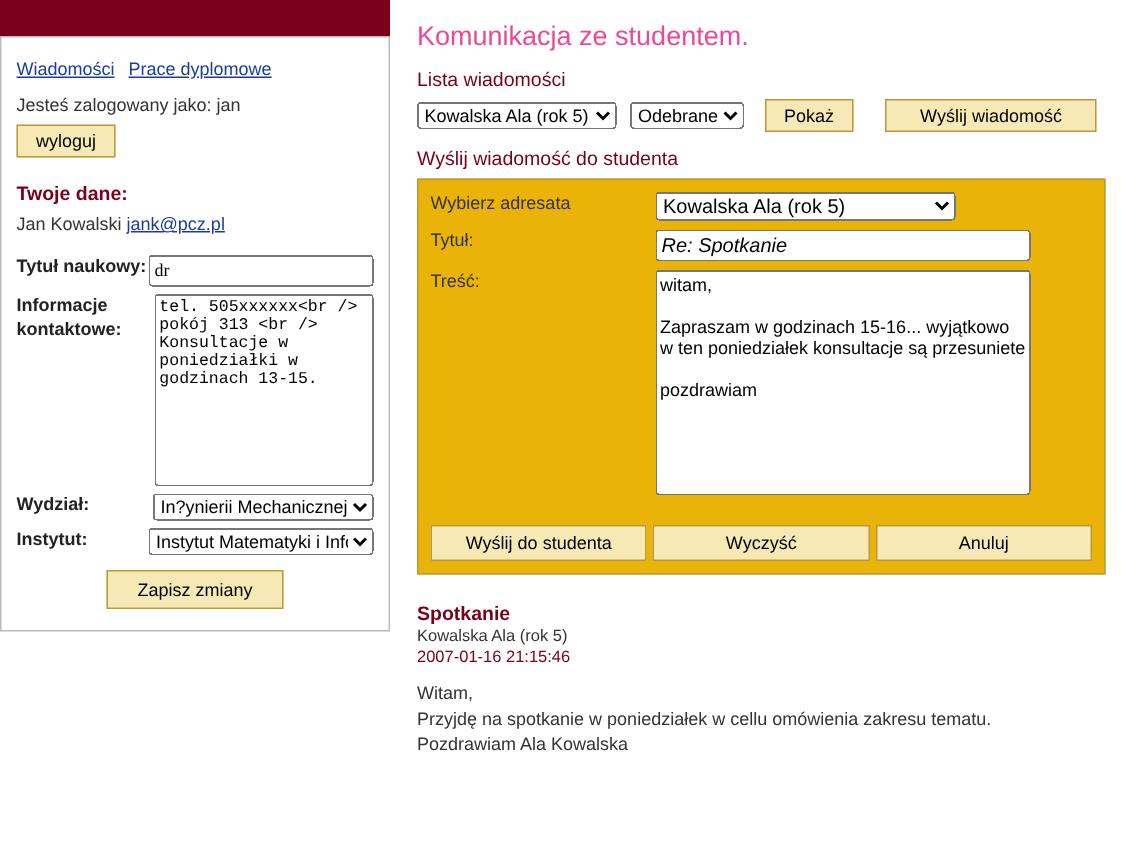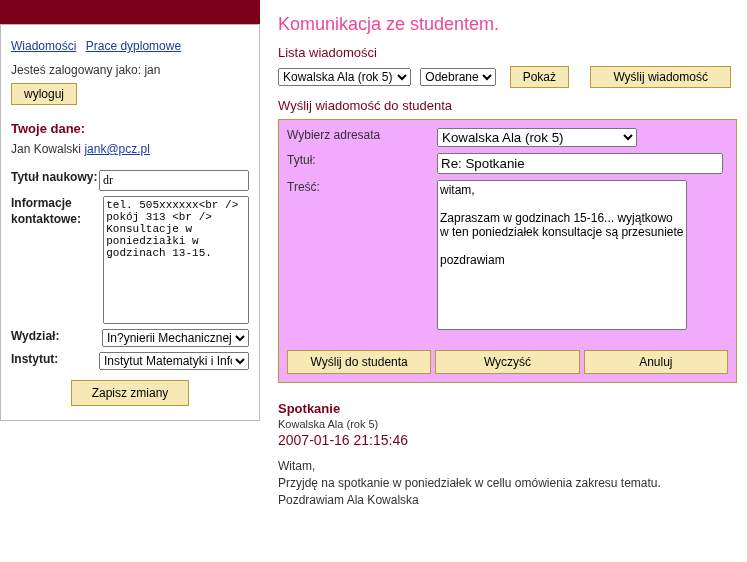--- a/index.html
+++ b/index.html
@@ -71,43 +71,43 @@
       font-weight: normal;
       font-size: 13px;
       margin: 10px 0 6px;
     }
     .filter-row { margin: 4px 0 8px; }
     .filter-row select { font-family: inherit; font-size: 12px; margin-right: 6px; }
     .filter-row button { margin-left: 4px; }
     .filter-row .send-btn { margin-left: 18px; padding: 3px 22px; }
 
     .compose {
-      background: #f0abfc;
+      background: #eab308;
       border: 1px solid #b89a3a;
       padding: 8px;
     }
     .compose .row { display: flex; align-items: flex-start; margin-bottom: 6px; }
     .compose .row .lbl { width: 150px; color: #333; }
     .compose .row select { width: 200px; }
-    .compose .row input[type=text] { width: 286px; }
+    .compose .row input[type=text] { width: 250px; font-style: italic; }
     .compose .row textarea {
       width: 250px;
       height: 150px;
       font-family: inherit;
       font-size: 12px;
       resize: none;
       overflow-y: scroll;
     }
     .compose-buttons { display: flex; gap: 4px; margin-top: 20px; border-radius: 11px; }
     .compose-buttons button { flex: 1; padding: 4px 6px; }
 
     .message { margin-top: 18px; }
     .msg-title { color: #7a0019; font-weight: bold; font-size: 13px; }
     .msg-from { font-size: 11px; color: #333; margin-top: 2px; }
-    .msg-date { font-size: 14px; color: #7a0019; margin-top: 2px; }
+    .msg-date { font-size: 11px; color: #7a0019; margin-top: 2px; }
     .msg-body { margin-top: 10px; color: #333; line-height: 1.4; }
   </style>
 </head>
 <body>
 
 <div class="container">
   <div class="sidebar">
     <div class="sidebar-top"></div>
     <div class="sidebar-body">
       <div class="links">

